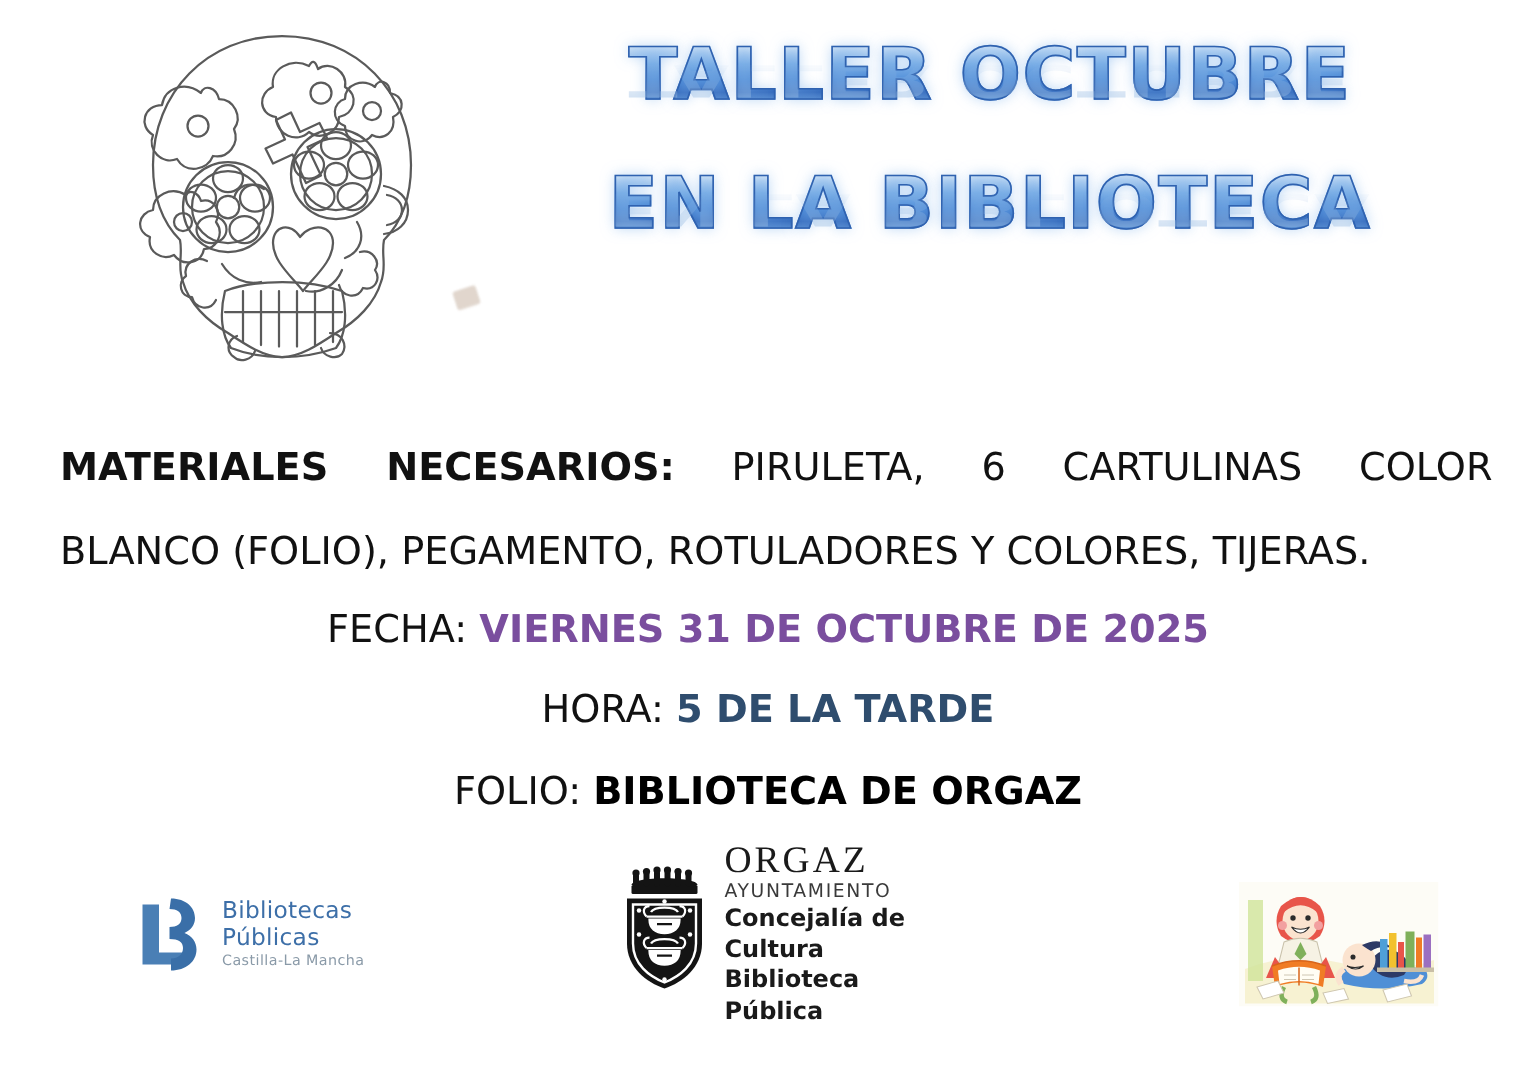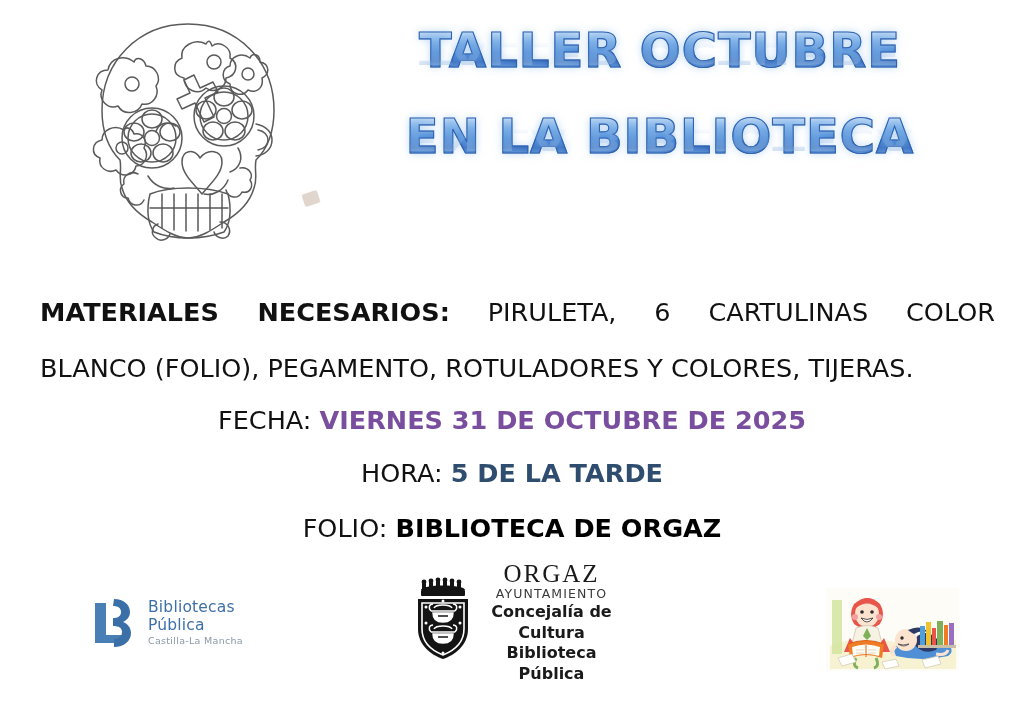--- a/index.html
+++ b/index.html
@@ -176,21 +176,20 @@
 
   .logo-orgaz {
     position: absolute;
     left: 410px;
     top: 576px;
     width: 210px;
     height: 86px;
     display: flex;
     align-items: center;
     gap: 7px;
-    text-align: center;
   }
   .logo-orgaz .shield { width: 66px; height: 84px; flex: 0 0 66px; }
   .logo-orgaz .shield svg { display: block; width: 100%; height: 100%; }
   .logo-orgaz .txt { padding-top: 8px; }
   .logo-orgaz .o1 {
     font-family: "Liberation Serif", serif;
     font-size: 25px;
     letter-spacing: 2px;
     color: #1a1a1a;
     line-height: 1;
@@ -340,21 +339,21 @@
     <span class="mark">
       <svg viewBox="0 0 48 52">
         <path d="M3 6 h11 v32 h18 l-7 8 H3 Z" fill="#4a7fb5"></path>
         <path d="M22 2 c10 0 16 6 16 13 c0 5 -3 8 -7 10 c5 2 8 6 8 11
                  c0 8 -7 14 -17 14 l0 -8 c5 0 8 -3 8 -7 c0 -4 -3 -6 -9 -6 l0 -8
                  c5 0 8 -2 8 -6 c0 -4 -3 -6 -8 -6 Z" fill="#3a6fa8"></path>
       </svg>
     </span>
     <span class="words">
       <div class="w1">Bibliotecas</div>
-      <div class="w2">Pública</div>
+      <div class="w2">Públicas</div>
       <div class="w3">Castilla-La Mancha</div>
     </span>
   </div>
 
   <div class="logo-orgaz">
     <span class="shield">
       <svg viewBox="0 0 66 84">
 
         <g fill="#141414">
           <rect x="11" y="13" width="44" height="6" rx="1"></rect>

